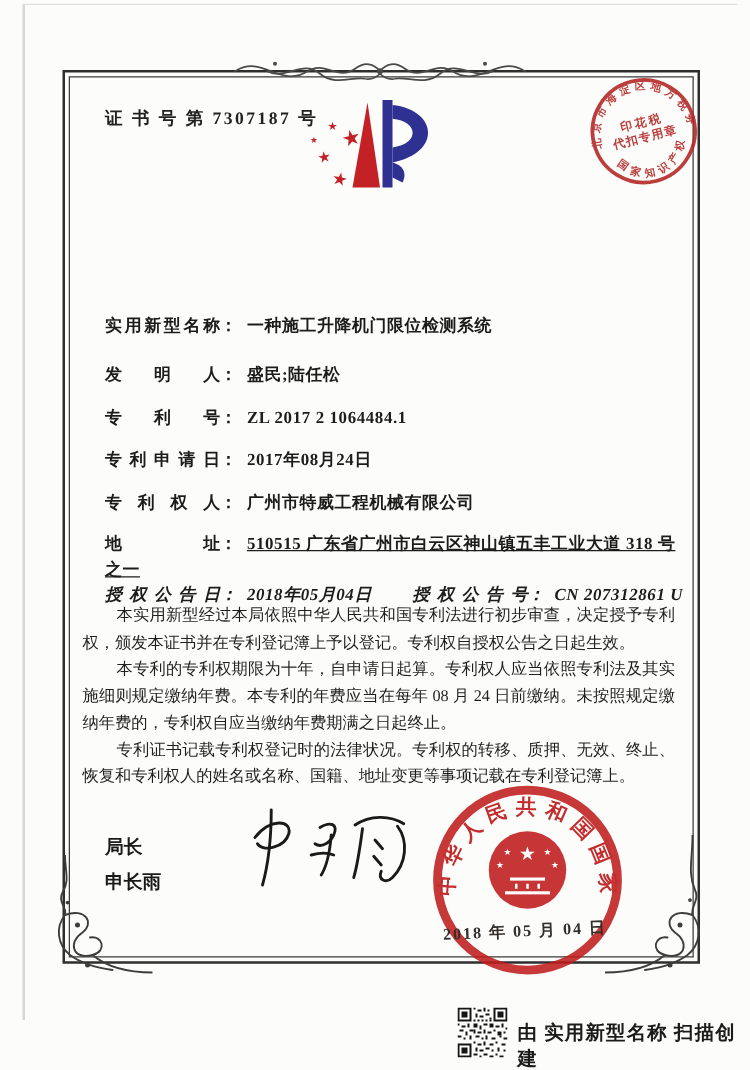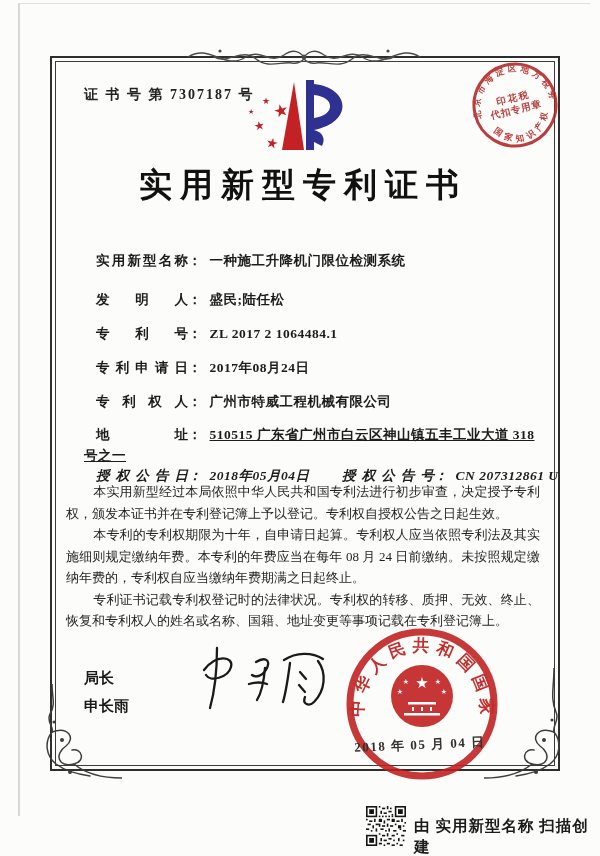--- a/index.html
+++ b/index.html
@@ -15,21 +15,21 @@
   .ornament{position:absolute;pointer-events:none;}
 
   .cert-no{position:absolute;left:84px;top:86px;font-size:14px;font-weight:600;color:#222;letter-spacing:2px;}
 
   .logo{position:absolute;left:238px;top:70px;}
 
   .title{position:absolute;left:50px;top:163px;width:506px;text-align:center;font-size:33px;font-weight:700;color:#111;letter-spacing:8px;}
 
   .fields{position:absolute;left:84px;top:246px;width:462px;font-size:13.5px;font-weight:600;color:#1c1c1c;}
   .frow{position:absolute;left:0;width:462px;line-height:21px;}
-  .flabel{display:inline-block;width:92px;text-align:justify;text-align-last:justify;vertical-align:top;margin-left:12px;}
+  .flabel{display:inline-block;width:92px;text-align:justify;text-align-last:justify;vertical-align:top;}
   .fcolon{display:inline-block;margin-right:8px;vertical-align:top;}
   .fvalue{letter-spacing:0.5px;margin-top:31px;}
   .frow-grant-no{position:absolute;left:246px;top:0;white-space:nowrap;}
 
   .body-text{position:absolute;left:66px;top:481px;width:474px;font-size:13px;line-height:21.5px;color:#1f1f1f;text-align:justify;font-weight:500;}
   .body-text p{margin:0;text-indent:2.1em;}
 
   .director{position:absolute;left:84px;top:664px;font-size:15px;font-weight:700;color:#1a1a1a;line-height:28px;}
   .sig{position:absolute;left:186px;top:642px;}
 
@@ -98,21 +98,20 @@
     <polygon points="68,10 76,10 76,80 68,80" fill="#2e3192"></polygon>
     <path d="M76,14 C112,18 116,52 76,60 L76,48 C98,45 97,27 76,25 Z" fill="#2e3192"></path>
     <path d="M76,60 C84,62 88,68 84,76 L76,72 Z" fill="#2e3192"></path>
     <text x="36" y="48" font-size="17" fill="#c42127" transform="rotate(-14 36 44)">★</text>
     <text x="16" y="60" font-size="12" fill="#c42127" transform="rotate(-10 20 56)">★</text>
     <text x="24" y="34" font-size="9" fill="#c42127">★</text>
     <text x="10" y="44" font-size="7" fill="#c42127">★</text>
     <text x="28" y="78" font-size="14" fill="#c42127" transform="rotate(12 34 72)">★</text>
   </svg>
 
-  <div class="title">实用新型专利证书</div>
 
   <div class="fields">
     <div class="frow" style="top:4px;">
       <span class="flabel">实用新型名称</span><span class="fcolon">：</span><span class="fvalue">一种施工升降机门限位检测系统</span>
     </div>
     <div class="frow" style="top:43px;">
       <span class="flabel">发明人</span><span class="fcolon">：</span><span class="fvalue">盛民;陆任松</span>
     </div>
     <div class="frow" style="top:77px;">
       <span class="flabel">专利号</span><span class="fcolon">：</span><span class="fvalue">ZL 2017 2 1064484.1</span>

